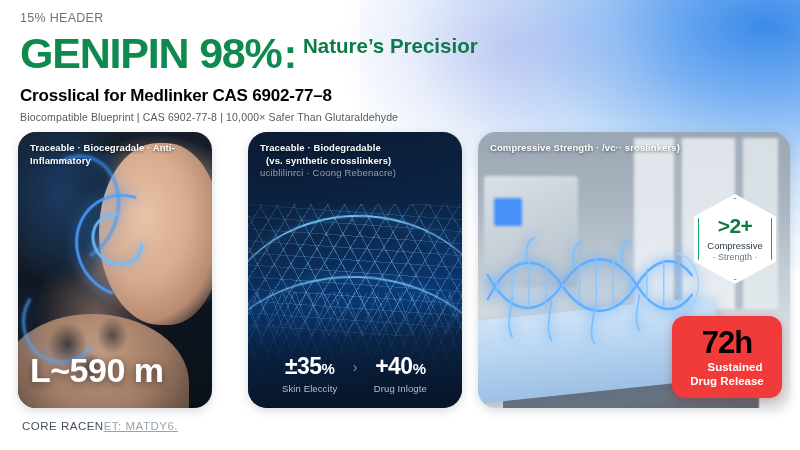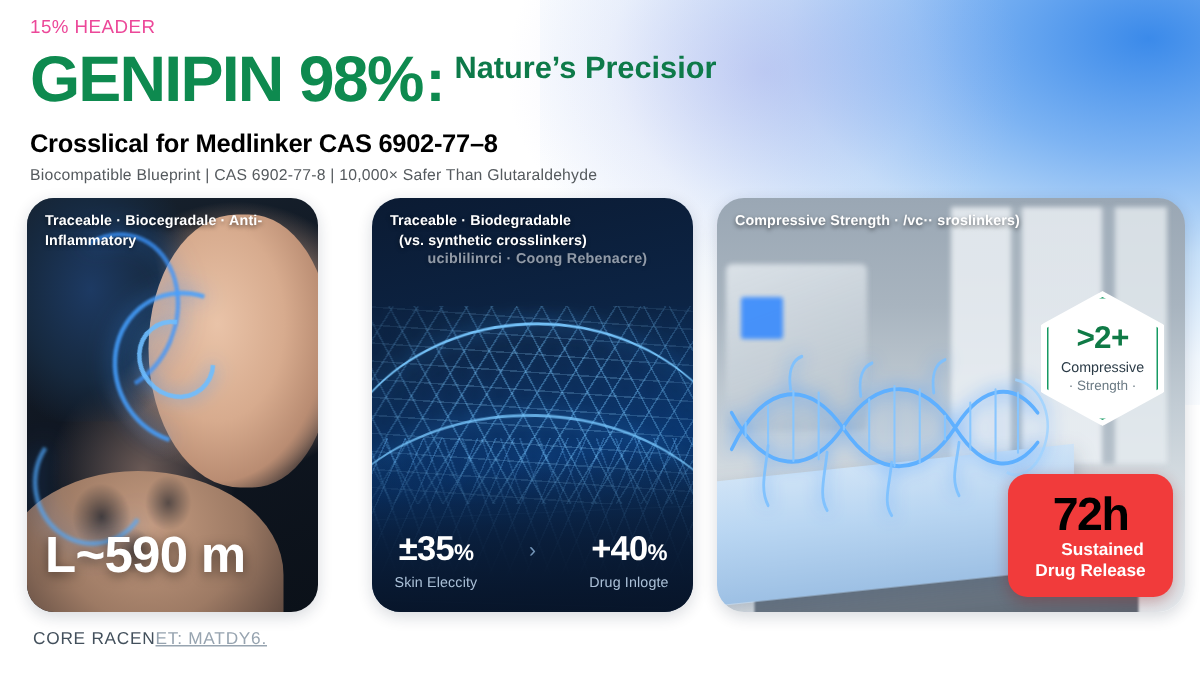--- a/index.html
+++ b/index.html
@@ -34,21 +34,21 @@
     background: radial-gradient(ellipse at 50% 40%,
                 rgba(150,140,225,0.30) 0%,
                 rgba(190,190,240,0.14) 45%,
                 rgba(255,255,255,0) 72%);
     pointer-events: none;
   }
 
   
   .header { position: absolute; left: 20px; top: 10px; right: 14px; }
   .eyebrow {
-    font-size: 12.5px; color: #ec4899; letter-spacing: .3px;
+    font-size: 12.5px; color: #737373; letter-spacing: .3px;
     line-height: 16px;
   }
   .title-row {
     display: flex; align-items: flex-start; gap: 0px;
     margin-top: 4px;
   }
   .title-main {
     font-size: 43px; font-weight: 700; color: #0e8a4f;
     letter-spacing: -1.2px; line-height: 47px; white-space: nowrap;
   }
@@ -88,21 +88,21 @@
   .card-art { position: absolute; inset: 0; }
   .card-cap {
     position: absolute; left: 0; right: 0; top: 0;
     padding: 10px 12px 14px 12px;
     color: #ffffff;
     font-size: 9.5px; font-weight: 700; letter-spacing: .1px;
     line-height: 12.5px;
     text-shadow: 0 1px 3px rgba(0,0,0,.55);
     z-index: 5;
   }
-  .card-cap .dim { font-weight: 700; opacity: .55; letter-spacing: .2px; margin-left: 25px; }
+  .card-cap .dim { font-weight: 400; opacity: .55; letter-spacing: .2px; }
   .card-cap .l2 { font-weight: 600; padding-left: 6px; }
 
   
   .c1bg {
     position: absolute; inset: 0;
     background:
       radial-gradient(ellipse 70% 46% at 72% 34%, #d8b49c 0%, #c09a84 34%, rgba(60,48,46,0) 72%),
       radial-gradient(ellipse 46% 34% at 40% 66%, #6b5a56 0%, rgba(40,34,34,0) 70%),
       linear-gradient(160deg, #17222e 0%, #101722 45%, #0b1119 100%);
   }
@@ -195,21 +195,21 @@
       repeating-linear-gradient(-66deg, rgba(110,190,255,.30) 0 1px, rgba(0,0,0,0) 1px 11px);
     -webkit-mask-image: linear-gradient(#000 0%, rgba(0,0,0,.15) 92%, transparent 100%);
             mask-image: linear-gradient(#000 0%, rgba(0,0,0,.15) 92%, transparent 100%);
   }
   .c2fade {
     position: absolute; left: 0; right: 0; bottom: 0; height: 38%;
     background: linear-gradient(180deg, rgba(8,24,48,0) 0%, rgba(8,24,48,.72) 55%, rgba(7,20,40,.92) 100%);
   }
   .c2-stats {
     position: absolute; left: 0; right: 0; bottom: 14px; z-index: 6;
-    display: flex; align-items: flex-start; justify-content: center; gap: 23px;
+    display: flex; align-items: flex-start; justify-content: center; gap: 4px;
   }
   .stat-col { text-align: center; min-width: 78px; }
   .stat-val { color: #fff; font-size: 23px; font-weight: 700; letter-spacing: -.5px; line-height: 26px; }
   .stat-val .pct { font-size: 15px; font-weight: 700; }
   .stat-lab { color: #b9cfe6; font-size: 9.5px; letter-spacing: .1px; margin-top: 1px; opacity:.92; }
   .stat-arrow { color: #8fb4d8; font-size: 14px; padding-top: 6px; opacity: .8; }
 
   
   .c3bg {
     position: absolute; inset: 0;

